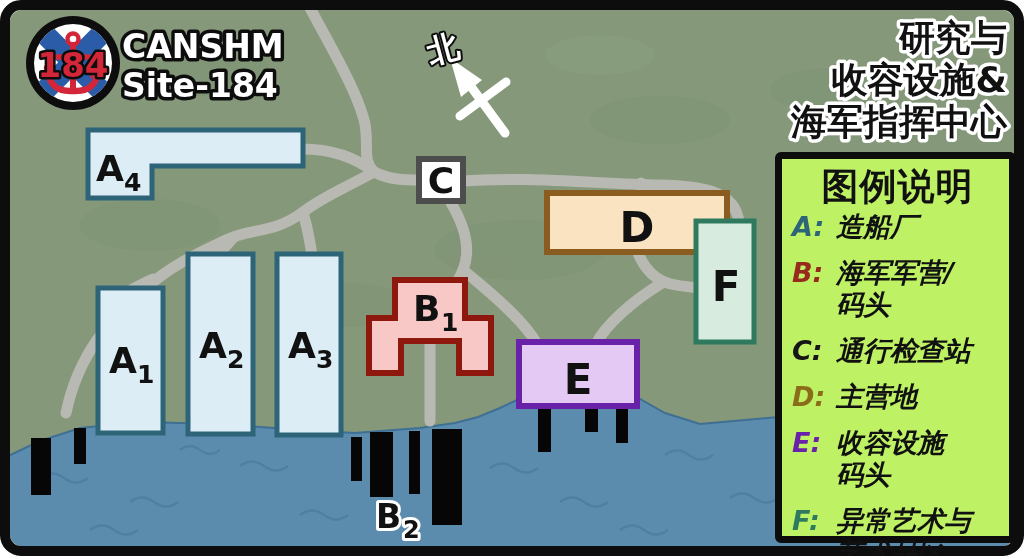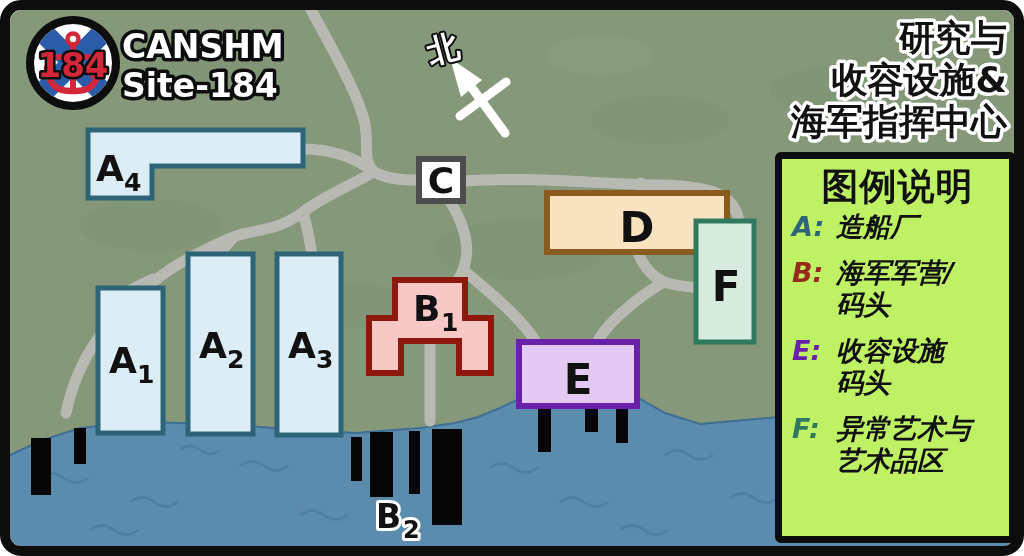--- a/index.html
+++ b/index.html
@@ -168,18 +168,20 @@
   </g>
 
   <rect x="5" y="5" width="1014" height="546" rx="16" fill="none" stroke="#0d0d0d" stroke-width="10"></rect>
 </svg>
 
 <div class="legend">
   <div class="legend-title">图例说明</div>
   <div class="lrow"><span class="lkey k-a">A:</span><span>造船厂</span></div>
   <div class="lrow gap"><span class="lkey k-b">B:</span><span>海军军营/</span></div>
   <div class="lrow"><span class="lkey"></span><span>码头</span></div>
+  <div class="lrow gap"><span class="lkey k-c">C:</span><span>通行检查站</span></div>
+  <div class="lrow gap"><span class="lkey k-d">D:</span><span>主营地</span></div>
   <div class="lrow gap"><span class="lkey k-e">E:</span><span>收容设施</span></div>
   <div class="lrow"><span class="lkey"></span><span>码头</span></div>
   <div class="lrow gap"><span class="lkey k-f">F:</span><span>异常艺术与</span></div>
   <div class="lrow"><span class="lkey"></span><span>艺术品区</span></div>
 </div>
 </div>
 
 </body></html>

